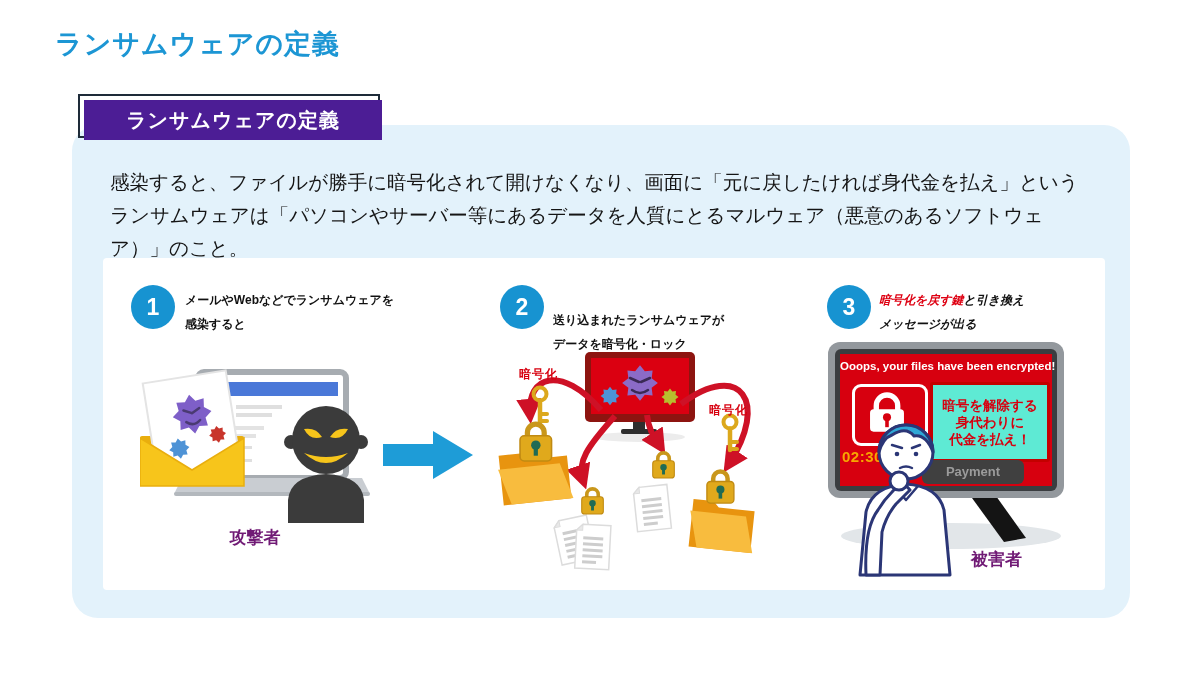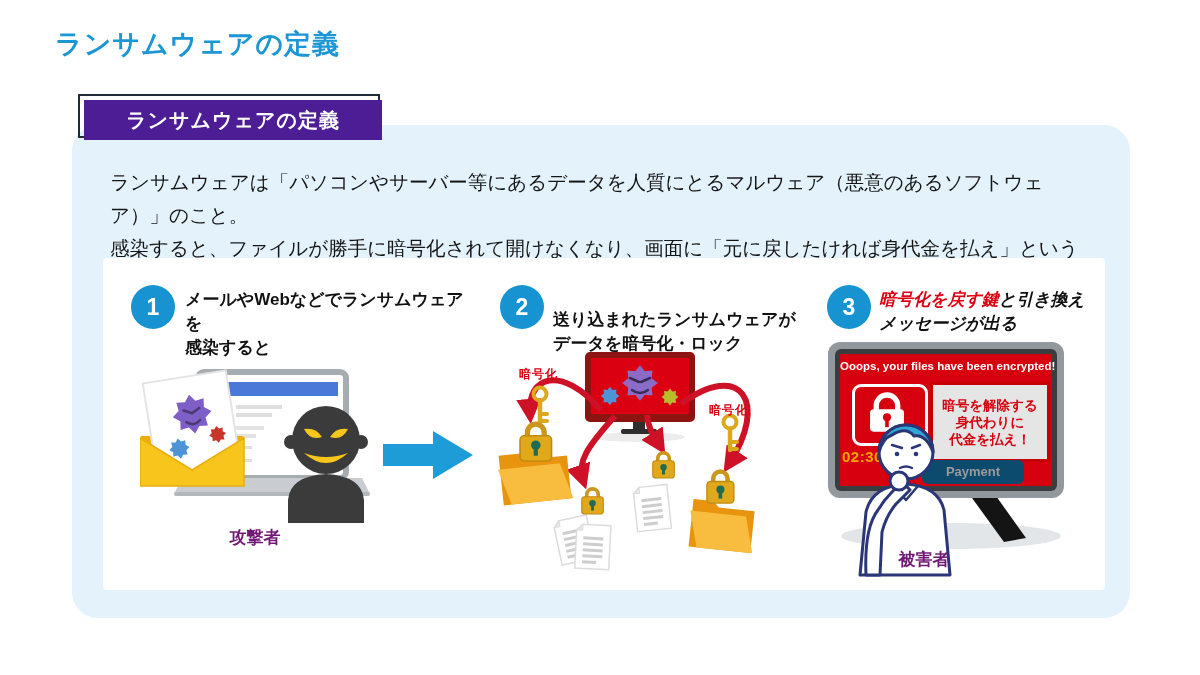--- a/index.html
+++ b/index.html
@@ -32,21 +32,21 @@
   
   .steps-box{
     left:103px;top:258px;width:1002px;height:332px;background:#ffffff;border-radius:4px;z-index:2;
   }
   
   .num-badge{
     width:44px;height:44px;border-radius:50%;background:#1793D1;color:#fff;
     font-size:23px;font-weight:bold;text-align:center;line-height:44px;z-index:5;
   }
   .step-title{
-    font-size:17px;font-weight:bold;color:#111;line-height:24px;z-index:5;
+    font-size:12px;font-weight:bold;color:#111;line-height:24px;z-index:5;
   }
   .red-text{color:#DE0012;}
   .actor-label{
     font-size:17px;font-weight:bold;color:#701a75;text-align:center;z-index:6;
   }
   .encrypt-label{
     position:absolute;font-size:12px;font-weight:bold;color:#D7000F;z-index:6;letter-spacing:1px;
   }
   .illus{z-index:4;}
   
@@ -54,34 +54,34 @@
   .ransom-wrap .layer{position:absolute;left:0;top:0;}
   .ransom-header{
     position:absolute;left:14px;top:20px;width:212px;text-align:center;
     color:#fff;font-size:11.5px;font-weight:bold;z-index:2;white-space:nowrap;
   }
   .lock-box{
     position:absolute;left:26px;top:44px;width:70px;height:56px;
     border:3px solid #fff;border-radius:9px;z-index:2;
   }
   .msg-box{
-    position:absolute;left:104px;top:42px;width:114px;height:74px;background:#e5e5e5;
+    position:absolute;left:104px;top:42px;width:114px;height:74px;background:#5eead4;
     border:3px solid #C40000;border-radius:3px;z-index:2;
     display:flex;flex-direction:column;justify-content:center;
     color:#D7000F;font-size:13.5px;font-weight:bold;text-align:center;line-height:17px;
   }
   .timer{
     position:absolute;left:16px;top:108px;color:#F7A600;font-size:15px;font-weight:bold;z-index:2;letter-spacing:.5px;
   }
   .pay-btn{
-    position:absolute;left:96px;top:120px;width:102px;height:24px;background:#0c4a6e;border-radius:6px;
+    position:absolute;left:96px;top:120px;width:102px;height:24px;background:#404040;border-radius:6px;
     color:#9b9b9b;font-size:13px;font-weight:bold;text-align:center;line-height:24px;z-index:2;
   }
   .man-layer{z-index:3;pointer-events:none;}
-  .victim-label-pos{position:absolute;left:8px;top:208px;width:180px;}
+  .victim-label-pos{position:absolute;left:16px;top:208px;width:180px;text-align:right;}
   svg{display:block;}
 </style>
 </head>
 <body>
 
 <svg width="0" height="0" style="position:absolute" aria-hidden="true">
   <defs>
     <polygon id="burst8" points="17,0 11.1,4.6 12,12 4.6,11.1 0,17 -4.6,11.1 -12,12 -11.1,4.6 -17,0 -11.1,-4.6 -12,-12 -4.6,-11.1 0,-17 4.6,-11.1 12,-12 11.1,-4.6"></polygon>
     <g id="padlock">
       <path d="M8,16 v-4 a8,8 0 0 1 16,0 v4" fill="none" stroke="#C9971B" stroke-width="5"></path>
@@ -115,22 +115,22 @@
 <div class="slide">
 
   <div class="abs page-title">ランサムウェアの定義</div>
 
   <div class="abs panel"></div>
 
   <div class="abs badge-frame"></div>
   <div class="abs badge-fill">ランサムウェアの定義</div>
 
   <div class="abs desc">
+    <span>感染すると、ファイルが勝手に暗号化されて開けなくなり、画面に「元に戻したければ身代金を払え」という</span>
     <span>ランサムウェアは「パソコンやサーバー等にあるデータを人質にとるマルウェア（悪意のあるソフトウェア）」のこと。</span>
-    <span>感染すると、ファイルが勝手に暗号化されて開けなくなり、画面に「元に戻したければ身代金を払え」という</span>
     <span>メッセージが出る。</span>
   </div>
 
   <div class="abs steps-box"></div>
 
   <div class="abs num-badge" style="left:131px;top:285px;">1</div>
   <div class="abs step-title" style="left:185px;top:288px;width:280px;">
     <span>メールやWebなどでランサムウェアを</span><br>
     <span>感染すると</span>
   </div>

